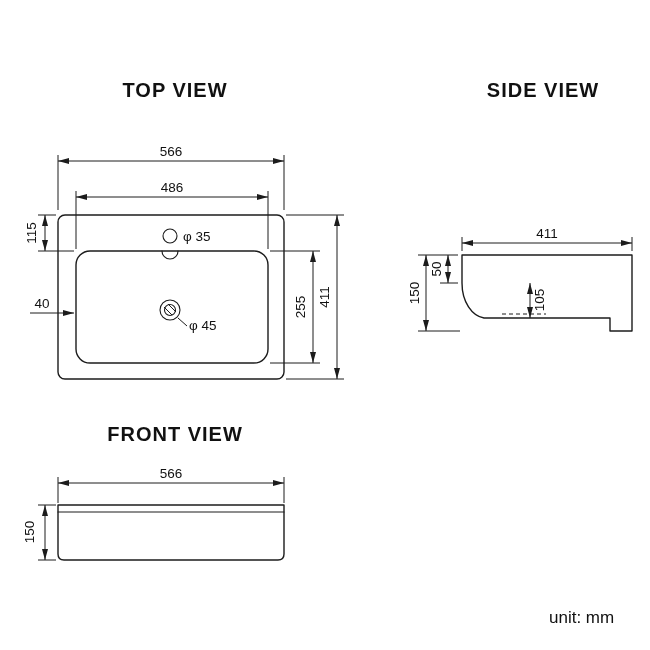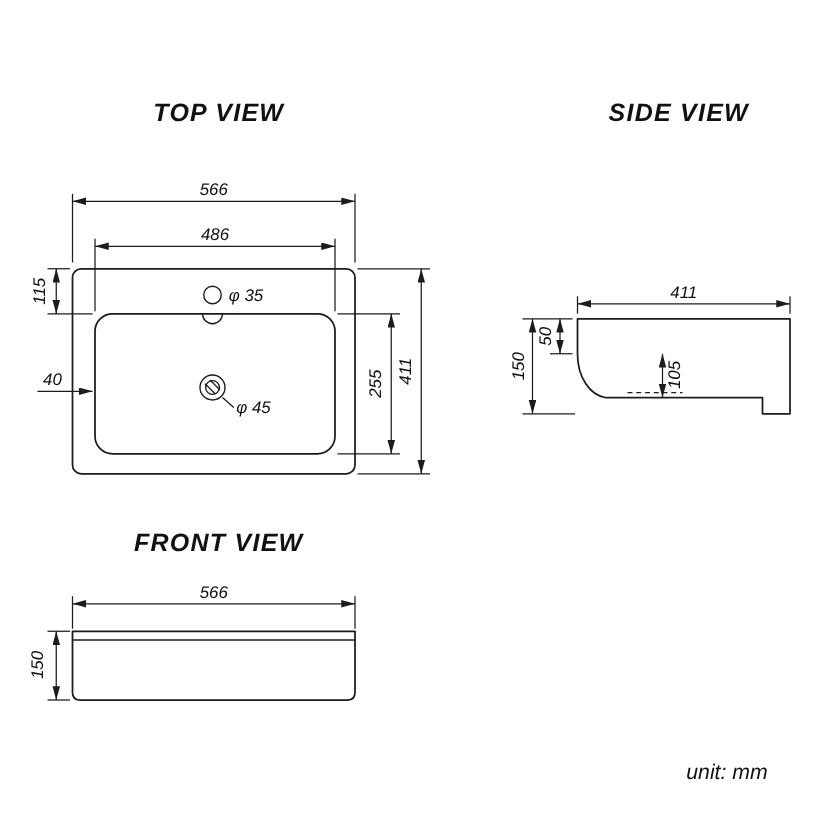--- a/index.html
+++ b/index.html
@@ -1,17 +1,17 @@
 <!DOCTYPE html>
 <html><head>
 <meta charset="utf-8">
 <style>
   html,body{margin:0;padding:0;background:#ffffff;}
   body{width:650px;height:650px;overflow:hidden;}
-  .drawing-wrap{width:650px;height:650px;position:relative;background:#ffffff;font-style:italic;}
+  .drawing-wrap{width:650px;height:650px;position:relative;background:#ffffff;}
   svg{display:block;}
   .obj{fill:none;stroke:#1c1c1c;stroke-width:1.4;stroke-linejoin:round;stroke-linecap:round;}
   .thin{stroke-width:1.1;}
   .dim{fill:none;stroke:#1c1c1c;stroke-width:1;}
   .ext{fill:none;stroke:#1c1c1c;stroke-width:1;}
   .dashed{stroke-dasharray:4 3;}
   .dimtext{font-family:"Liberation Sans",sans-serif;font-size:13.5px;fill:#111;}
   .title{font-family:"Liberation Sans",sans-serif;font-size:20px;font-weight:bold;fill:#111;letter-spacing:1px;}
   .unit{font-family:"Liberation Sans",sans-serif;font-size:17px;fill:#111;}
 </style>

